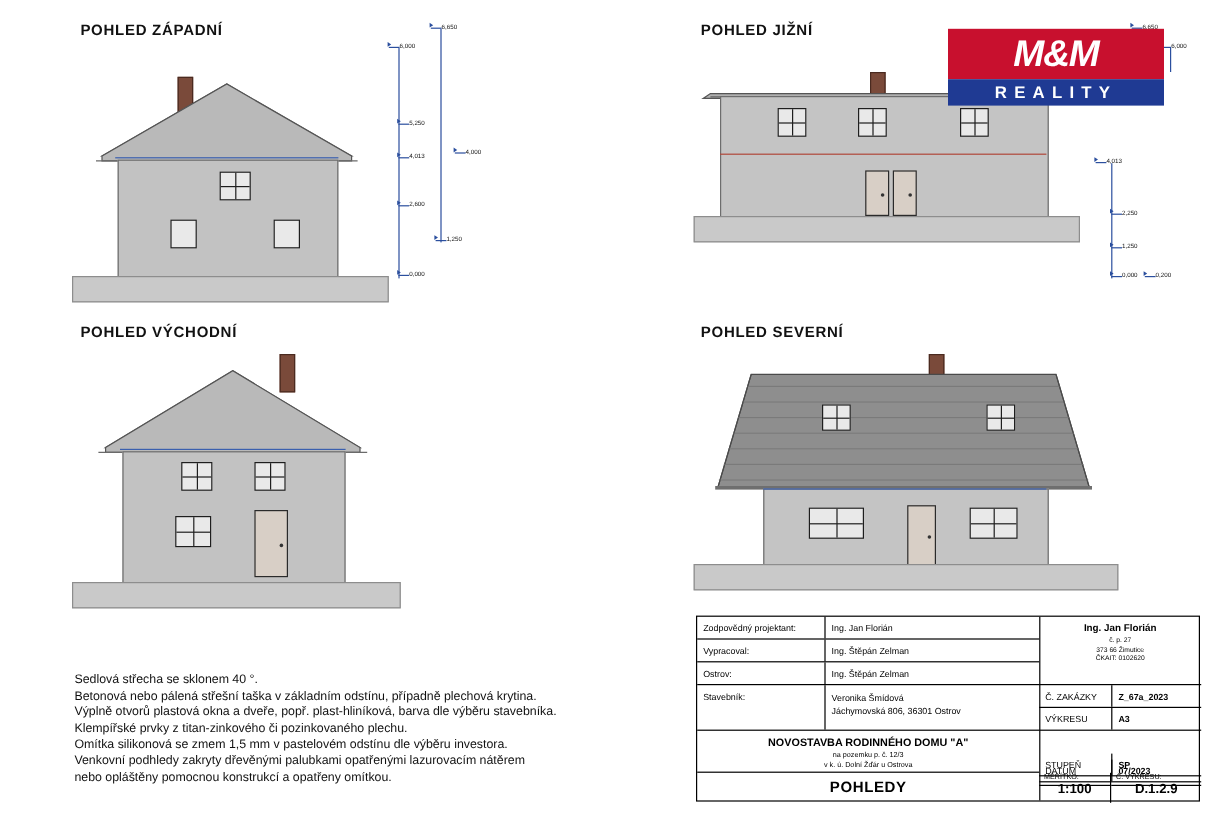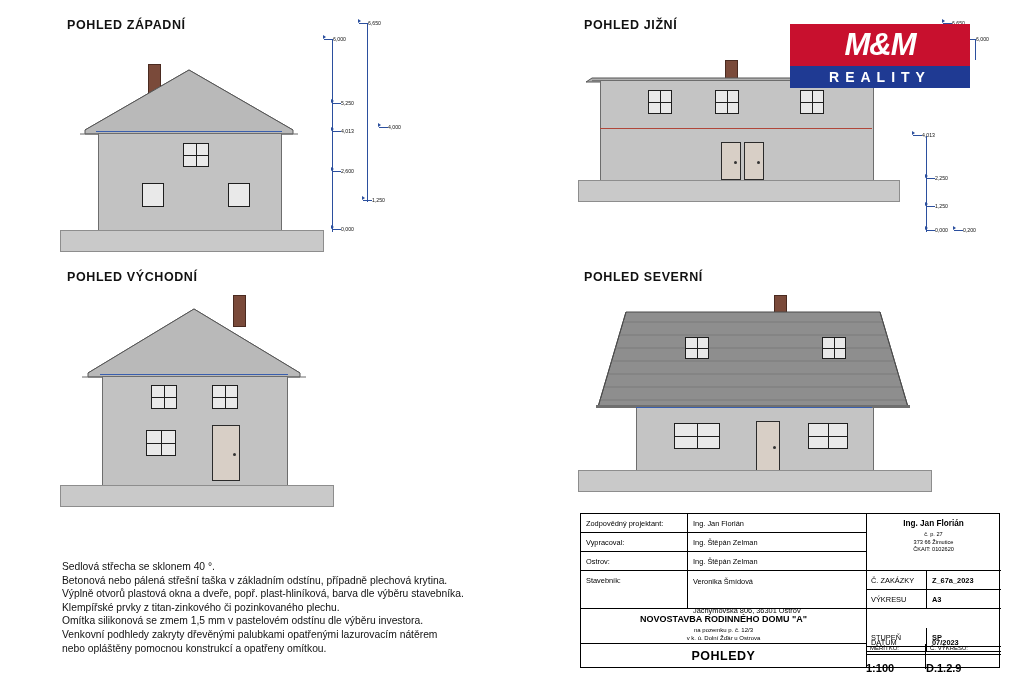--- a/index.html
+++ b/index.html
@@ -97,21 +97,21 @@
     box-sizing:border-box;text-align:center;
   }
   .tb .botleft .t{font-size:12.5px;font-weight:bold;line-height:25px;letter-spacing:.5px;}
 
   .tb .botr{
     position:absolute;left:285px;top:130px;width:135px;height:25px;box-sizing:border-box;
   }
   .tb .botr .c1{position:absolute;left:0;top:0;width:60px;height:25px;border-right:1px solid #000;box-sizing:border-box;}
   .tb .botr .c2{position:absolute;left:60px;top:0;width:75px;height:25px;box-sizing:border-box;}
   .tb .botr .hlbl{font-size:6px;padding:1px 0 0 4px;}
-  .tb .botr .hval{font-size:11px;font-weight:bold;margin-top:11px;}
+  .tb .botr .hval{font-size:11px;font-weight:bold;text-align:center;margin-top:1px;}
   .tb .botr .hdiv{position:absolute;left:0;right:0;top:10px;border-top:1px solid #000;}
 </style>
 </head>
 <body>
 
 <div class="sheet">
 
   <div class="view-title" style="left:67px;top:18px;">POHLED ZÁPADNÍ</div>
   <div class="view-title" style="left:584px;top:18px;">POHLED JIŽNÍ</div>
   <div class="view-title" style="left:67px;top:270px;text-align:center;">POHLED VÝCHODNÍ</div>
@@ -258,21 +258,21 @@
     </div>
     <div class="lrow" style="top:38px;">
       <div class="lsep"></div>
       <span class="lbl">Ostrov:</span>
       <span class="val">Ing. Štěpán Zelman</span>
     </div>
     <div class="lrow" style="top:57px;height:38px;">
       <div class="lsep"></div>
       <span class="lbl">Stavebník:</span>
       <span class="val" style="top:6px;">Veronika Šmídová</span>
-      <span class="val" style="top:17px;margin-top:18px;">Jáchymovská 806, 36301 Ostrov</span>
+      <span class="val" style="top:17px;">Jáchymovská 806, 36301 Ostrov</span>
     </div>
 
     <div class="mainttl">
       <div class="t1">NOVOSTAVBA RODINNÉHO DOMU "A"</div>
       <div class="t2">na pozemku p. č. 12/3</div>
       <div class="t2" style="margin-top:0;">v k. ú. Dolní Žďár u Ostrova</div>
     </div>
 
     <div class="botleft">
       <div class="t">POHLEDY</div>

